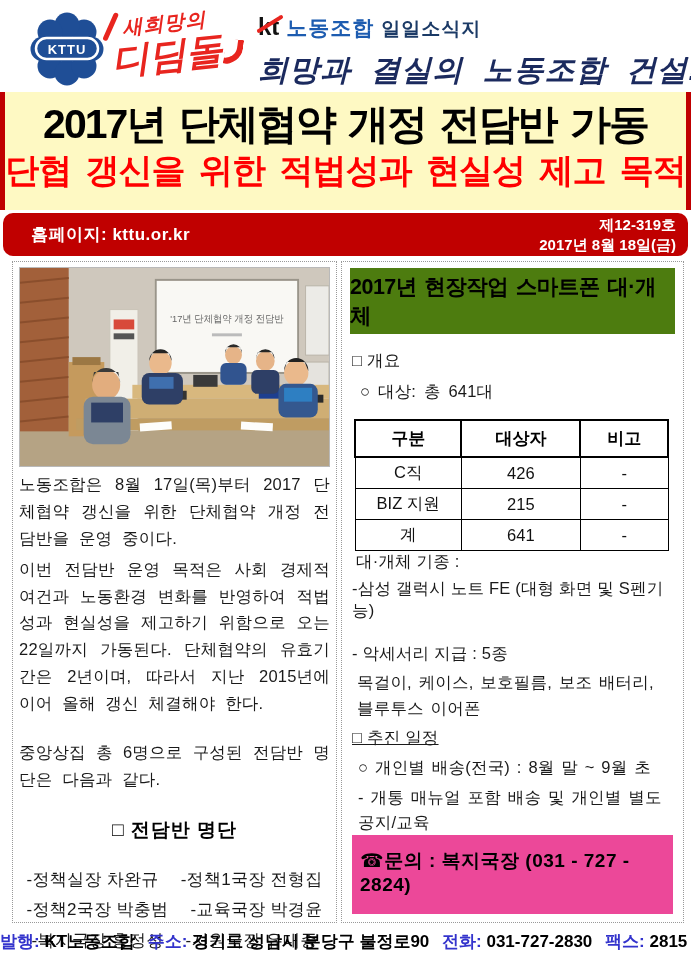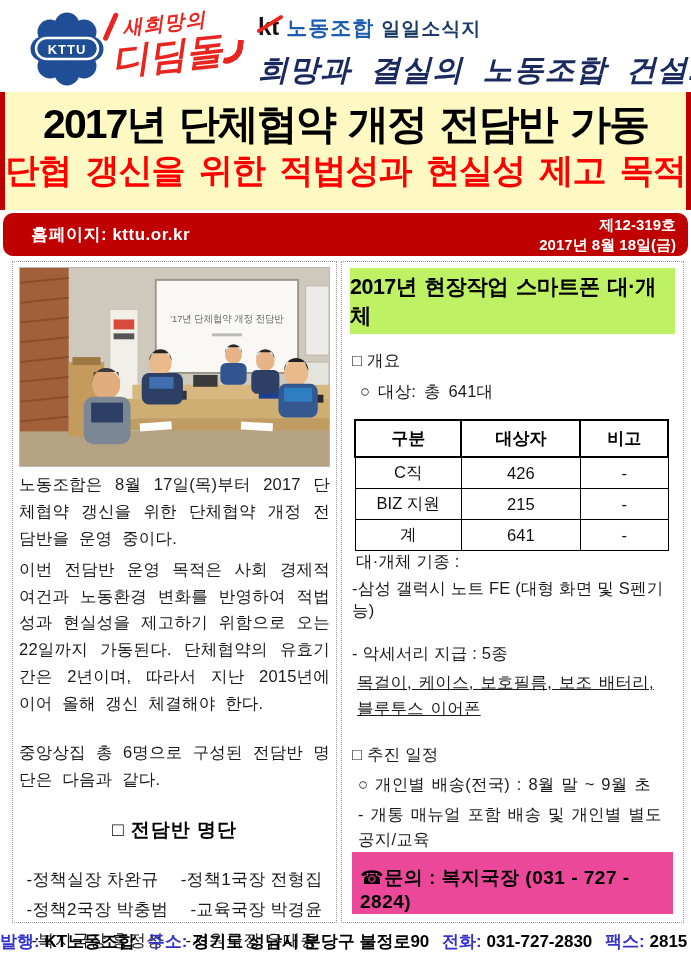--- a/index.html
+++ b/index.html
@@ -43,32 +43,32 @@
   .photo { height:200px; border:1px solid #b9b9b9; background:#cfc8bd; overflow:hidden; }
   .photo svg { display:block; width:100%; height:100%; }
   .body-text { font-size:16.5px; line-height:1.63; color:#1a1a1a; text-align:justify; word-spacing:5px; letter-spacing:0.2px; margin-top:4px; }
   .p3 { margin-top:22px; }
   .roster-title { margin-top:24px; text-align:center; font-size:19px; font-weight:800; color:#000; letter-spacing:1px; }
   .roster { margin-top:22px; }
   .roster-row { display:flex; justify-content:center; gap:22px; font-size:17px; color:#1a1a1a; line-height:1.8; letter-spacing:0.3px; }
   .roster-cell { white-space:nowrap; }
 
   
-  .headline { background:#bef264; min-height:66px; display:flex; align-items:center; justify-content:center; font-size:21.5px; font-weight:800; color:#000; letter-spacing:-0.5px; word-spacing:2px; margin:0 -2px; }
+  .headline { background:#4d7c0f; min-height:66px; display:flex; align-items:center; justify-content:center; font-size:21.5px; font-weight:800; color:#000; letter-spacing:-0.5px; word-spacing:2px; margin:0 -2px; }
   .r-line { font-size:16.5px; color:#1a1a1a; letter-spacing:0.2px; }
   .overview-label { margin-top:16px; }
   .target-line { margin-top:9px; padding-left:8px; word-spacing:3px; }
   .spec-table { margin:16px 4px 0 2px; width:315px; border-collapse:collapse; }
   .spec-table th { border:2px solid #000; font-size:17px; font-weight:800; text-align:center; padding:6px 0; }
   .spec-table td { border:1.5px solid #000; font-size:16.5px; text-align:center; padding:4px 0; color:#111; }
   .model-label { padding-left:4px; }
   .model-line { margin-top:5px; }
   .accessory-label { margin-top:21px; }
-  .accessory-line { margin-top:5px; padding:0 2px 0 5px; line-height:1.55; word-spacing:2px;text-decoration:underline; }
-  .schedule-label { margin-top:23px; }
+  .accessory-line { margin-top:5px; padding:0 2px 0 5px; line-height:1.55; word-spacing:2px; }
+  .schedule-label { margin-top:6px;text-decoration:underline; }
   .schedule-line1 { margin-top:8px; padding-left:6px; word-spacing:2px; }
   .schedule-line2 { margin-top:6px; padding-left:6px; line-height:1.5; word-spacing:2px; }
   .contact-box { margin-top:auto; background:#ec4899; padding:13px 6px 0 8px; height:86px; font-size:19px; font-weight:800; color:#000; letter-spacing:0.5px; }
 
   
   .footer { margin-top:7px; text-align:center; font-size:17px; font-weight:700; white-space:nowrap; }
   .f-label { color:#3333cc; }
   .f-val { color:#000; margin-right:8px; }
 </style>
 </head>

